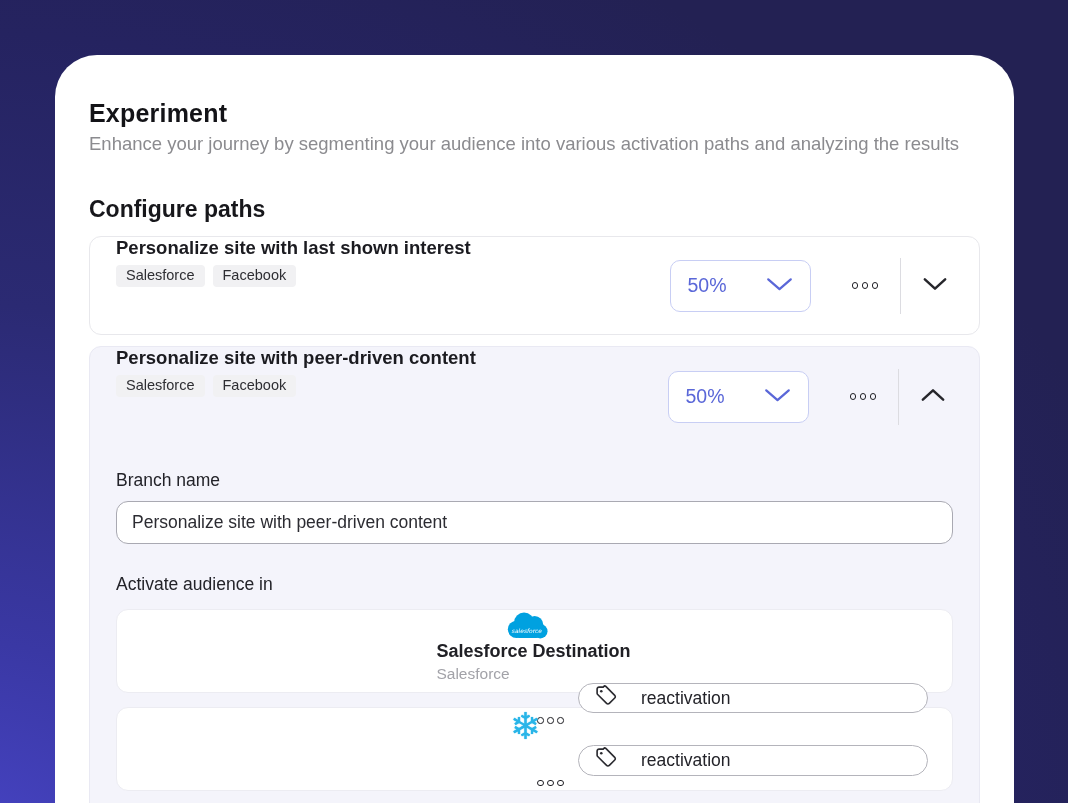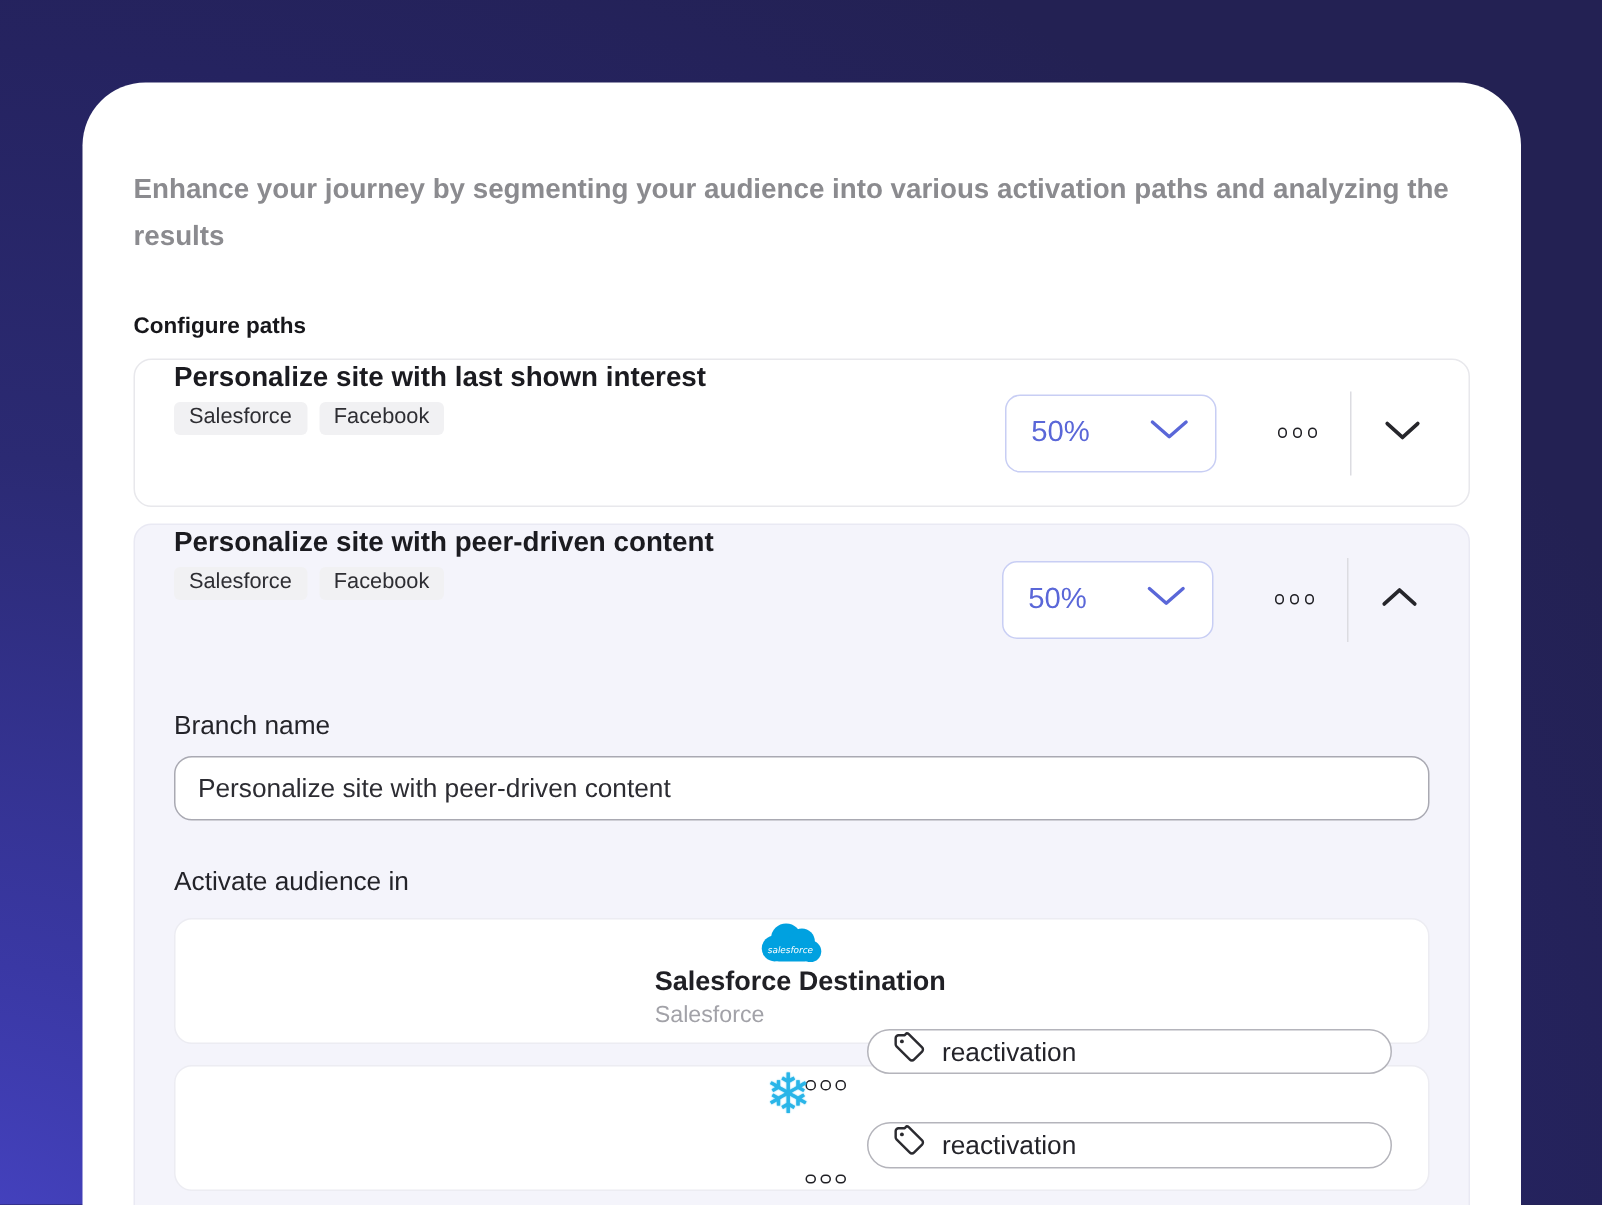--- a/index.html
+++ b/index.html
@@ -7,22 +7,22 @@
   body {
     font-family:"Liberation Sans", sans-serif;
     background: radial-gradient(120% 135% at -5% 112%, #4a47cd 0%, #3a38a4 24%, #2b2a73 55%, #252360 80%, #232153 100%);
   }
   .panel {
     position:absolute; left:55px; top:55px; width:959px; height:900px;
     background:#ffffff; border-radius:42px 42px 0 0;
     padding:44px 34px 0 34px;
   }
   .page-title { font-size:25px; font-weight:700; color:#131317; letter-spacing:.2px; }
-  .page-desc { margin-top:11px; font-size:18.5px; line-height:31px; color:#8b8b8f; max-width:882px;font-weight:bold; }
-  .section-heading { margin-top:37px; font-size:15px; font-weight:700; color:#17171b; }
+  .page-desc { font-size:18.5px; line-height:31px; color:#8b8b8f; max-width:882px; }
+  .section-heading { margin-top:37px; font-size:23px; font-weight:700; color:#17171b; }
 
   .path-card { margin-top:13px; border:1px solid #e8e8ec; border-radius:12px; background:#fff; }
   .path-card.expanded { margin-top:11px; background:#f4f4fb; border-color:#e9e9f3; padding:0 26px 30px 26px; min-height:480px; }
 
   .path-header { display:flex; height:97px; padding:0 24px 0 26px; }
   .path-card.expanded .path-header { padding:0 0 0 0; height:99px; }
   .path-info { flex:1; display:flex; flex-direction:column; gap:6px; }
   .path-title { font-size:18.5px; font-weight:700; color:#1b1b20; }
   .path-tags { display:flex; gap:8px; }
   .chip { background:#f1f1f3; color:#2e2e33; font-size:14.5px; padding:2px 10px 4px 10px; border-radius:4px; }
@@ -49,30 +49,31 @@
     margin-top:14px; background:#fff; border:1px solid #ececf2; border-radius:12px;
     height:84px; display:flex; align-items:center; padding:0 24px 0 22px;flex-direction:column;
   }
   .dest-icon { width:44px; margin-right:16px; display:flex; align-items:center; justify-content:center; }
   .snowflake-glyph { font-size:37px; line-height:1; color:#29b5e8; text-shadow:0 0 1px #29b5e8; }
   .dest-title { font-size:18px; font-weight:600; color:#202025; }
   .dest-provider { font-size:15.5px; color:#a2a2a8; margin-top:3px; }
 
   .tag-pill {
     margin-left:auto; width:350px; height:46px; border:1.3px solid #b4b4bb; border-radius:23px; background:#fff;
-    display:flex; align-items:center; gap:11px; padding:0 15px; font-size:17.5px; color:#232329; cursor:text;
+    display:flex; align-items:center; gap:24px; padding:0 15px; font-size:17.5px; color:#232329; cursor:text;
   }
   .dest-dots { margin-left:34px; margin-right:0; }
 </style>
 </head>
 <body>
 
 <div class="screen">
   <main class="panel">
 
+    <h1 class="page-title">Experiment</h1>
     <p class="page-desc">Enhance your journey by segmenting your audience into various activation paths and analyzing the results</p>
     <h2 class="section-heading">Configure paths</h2>
 
     <section class="path-card">
       <div class="path-header">
         <div class="path-info">
           <div class="path-title">Personalize site with last shown interest</div>
           <div class="path-tags">
             <span class="chip">Salesforce</span>
             <span class="chip">Facebook</span>

